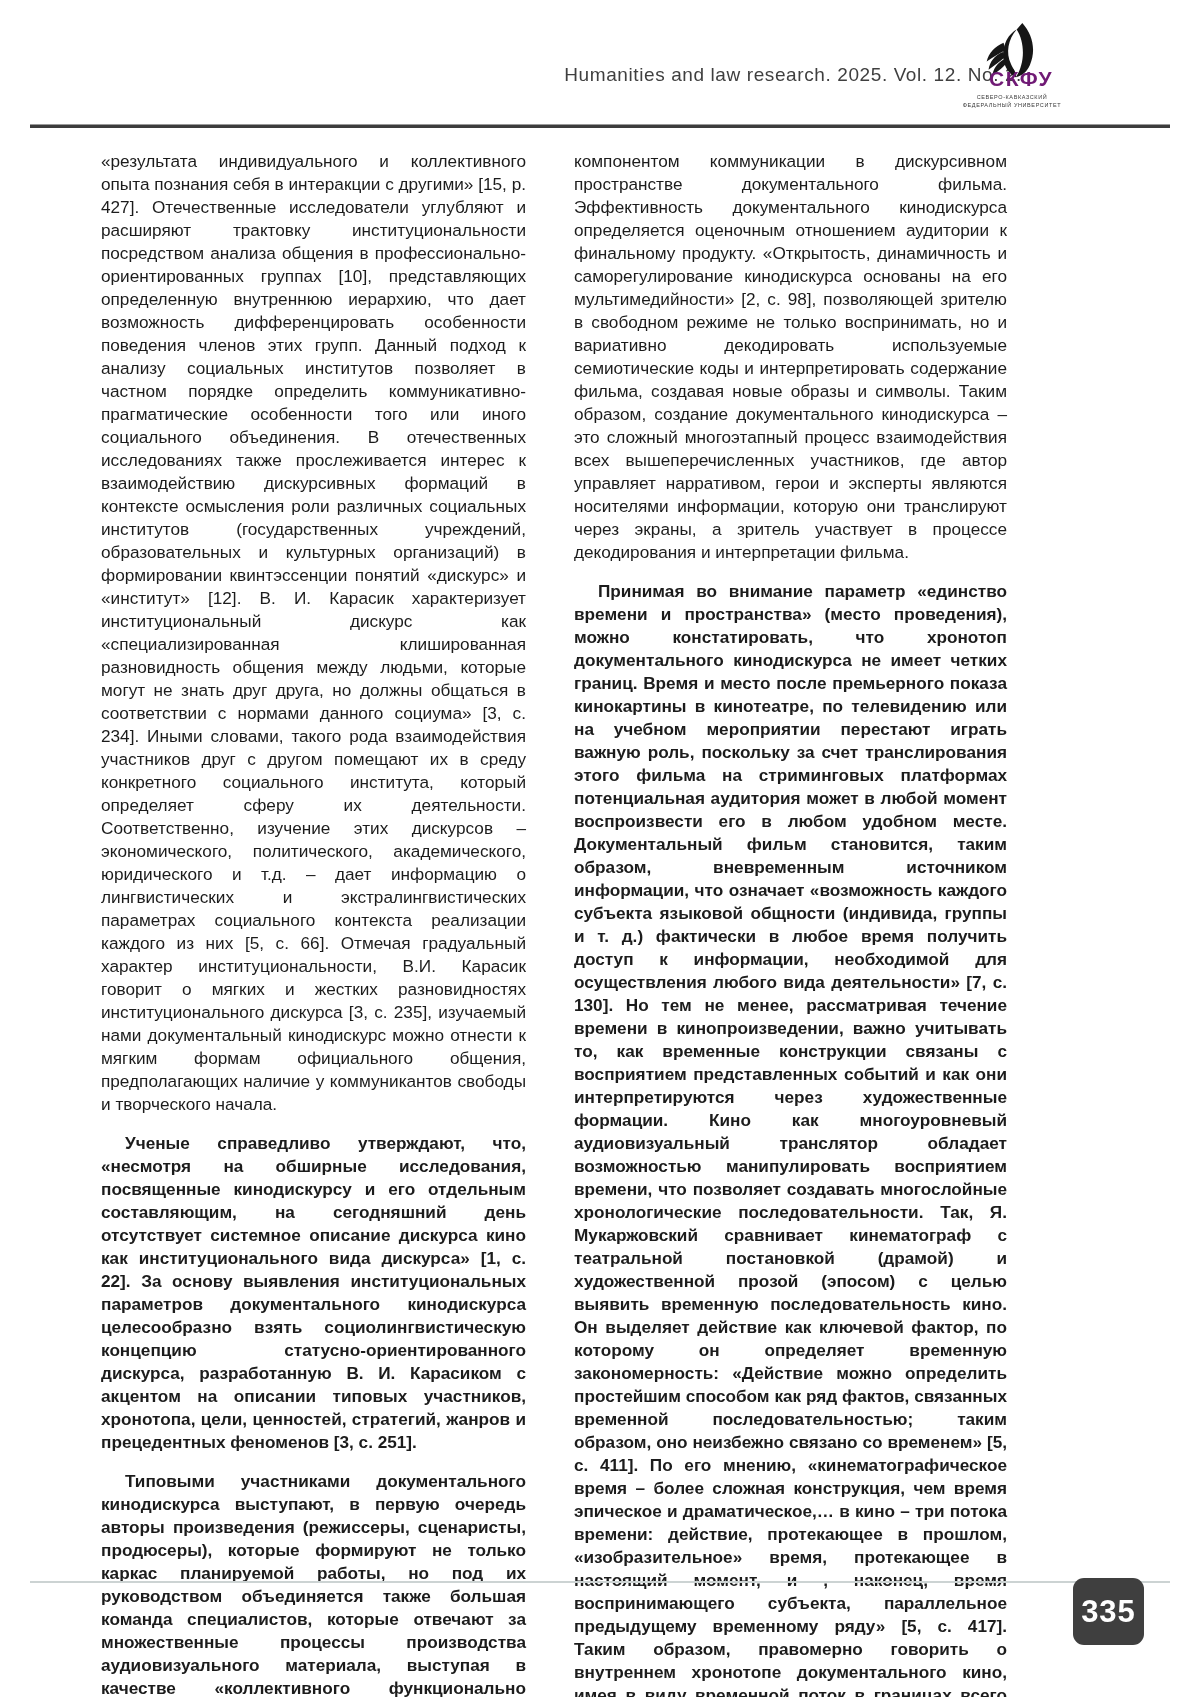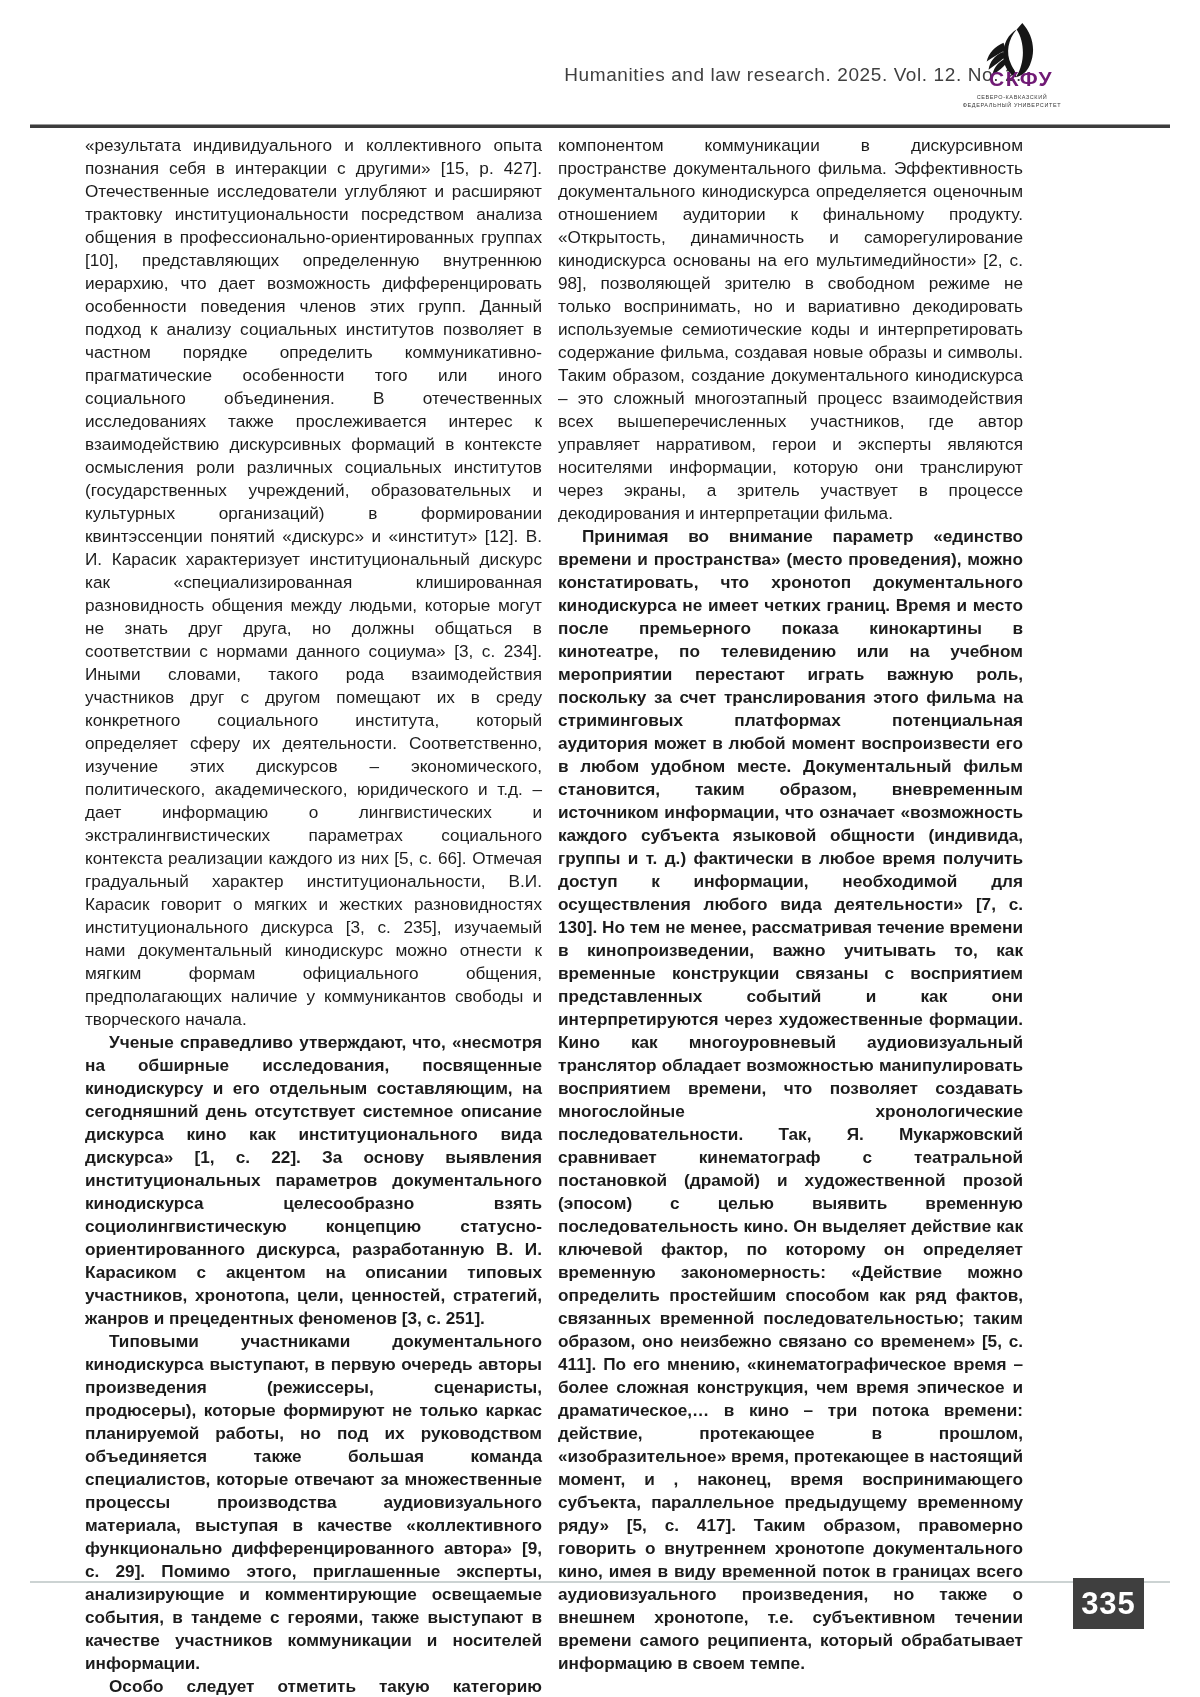--- a/index.html
+++ b/index.html
@@ -40,33 +40,34 @@
   .content{
     position:absolute;top:134px;left:85px;width:938px;
     display:flex;gap:16px;
   }
   .col{
     font-size:17.2px;line-height:23px;text-align:justify;
     color:#1c1c1c;
   }
   .col-left{width:457px;}
   .col-right{width:465px;}
-  .col p{margin:0;padding:0;}
+  .col p{margin:16px;padding:0;}
   .col p.indent{text-indent:24px;font-weight:bold;}
   
   .rule-bottom{
     position:absolute;top:1581px;left:30px;width:1140px;height:2px;
     background:#ccd3d3;
   }
   .page-number-badge{
-    position:absolute;top:1578px;left:1073px;width:71px;height:51px;
+    position:absolute;top:1578px;left:1073px;width:71px;height:67px;
     background:#3f3f3f;
     color:#ffffff;font-size:31px;font-weight:bold;
     display:flex;align-items:center;justify-content:center;
     letter-spacing:1px;
+    border-radius:11px;
   }
 </style>
 </head>
 <body>
 
 <div class="page">
 
   <div class="journal-title">Humanities and law research. 2025. Vol. 12. No. 2.</div>
 
   <div class="logo">

